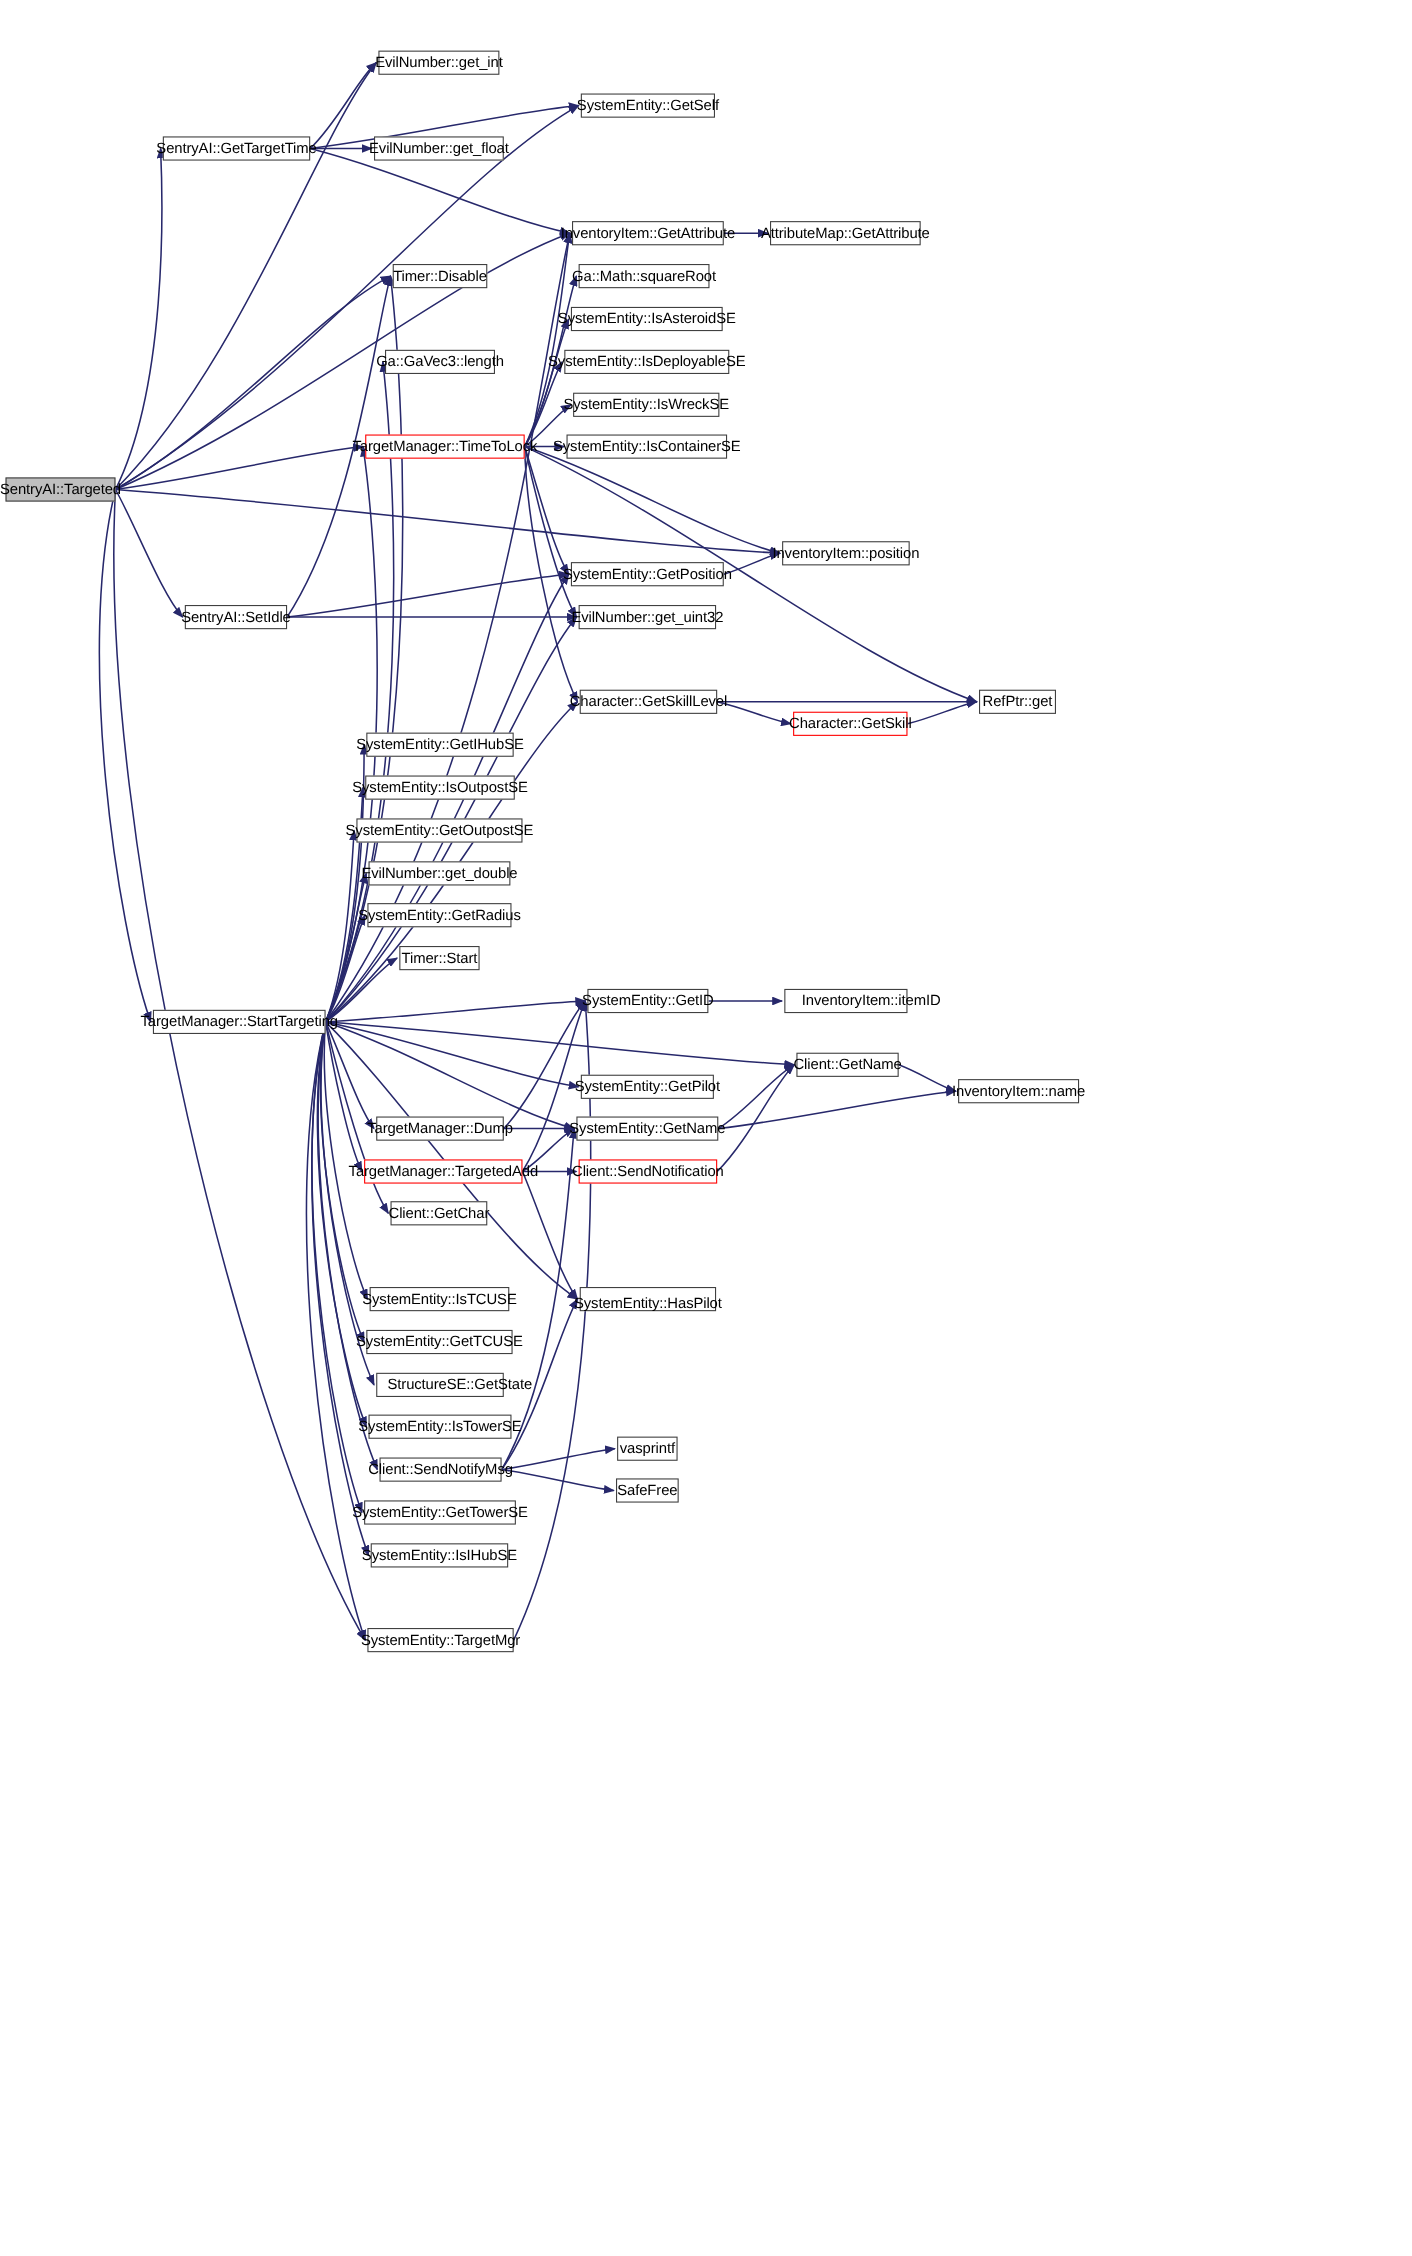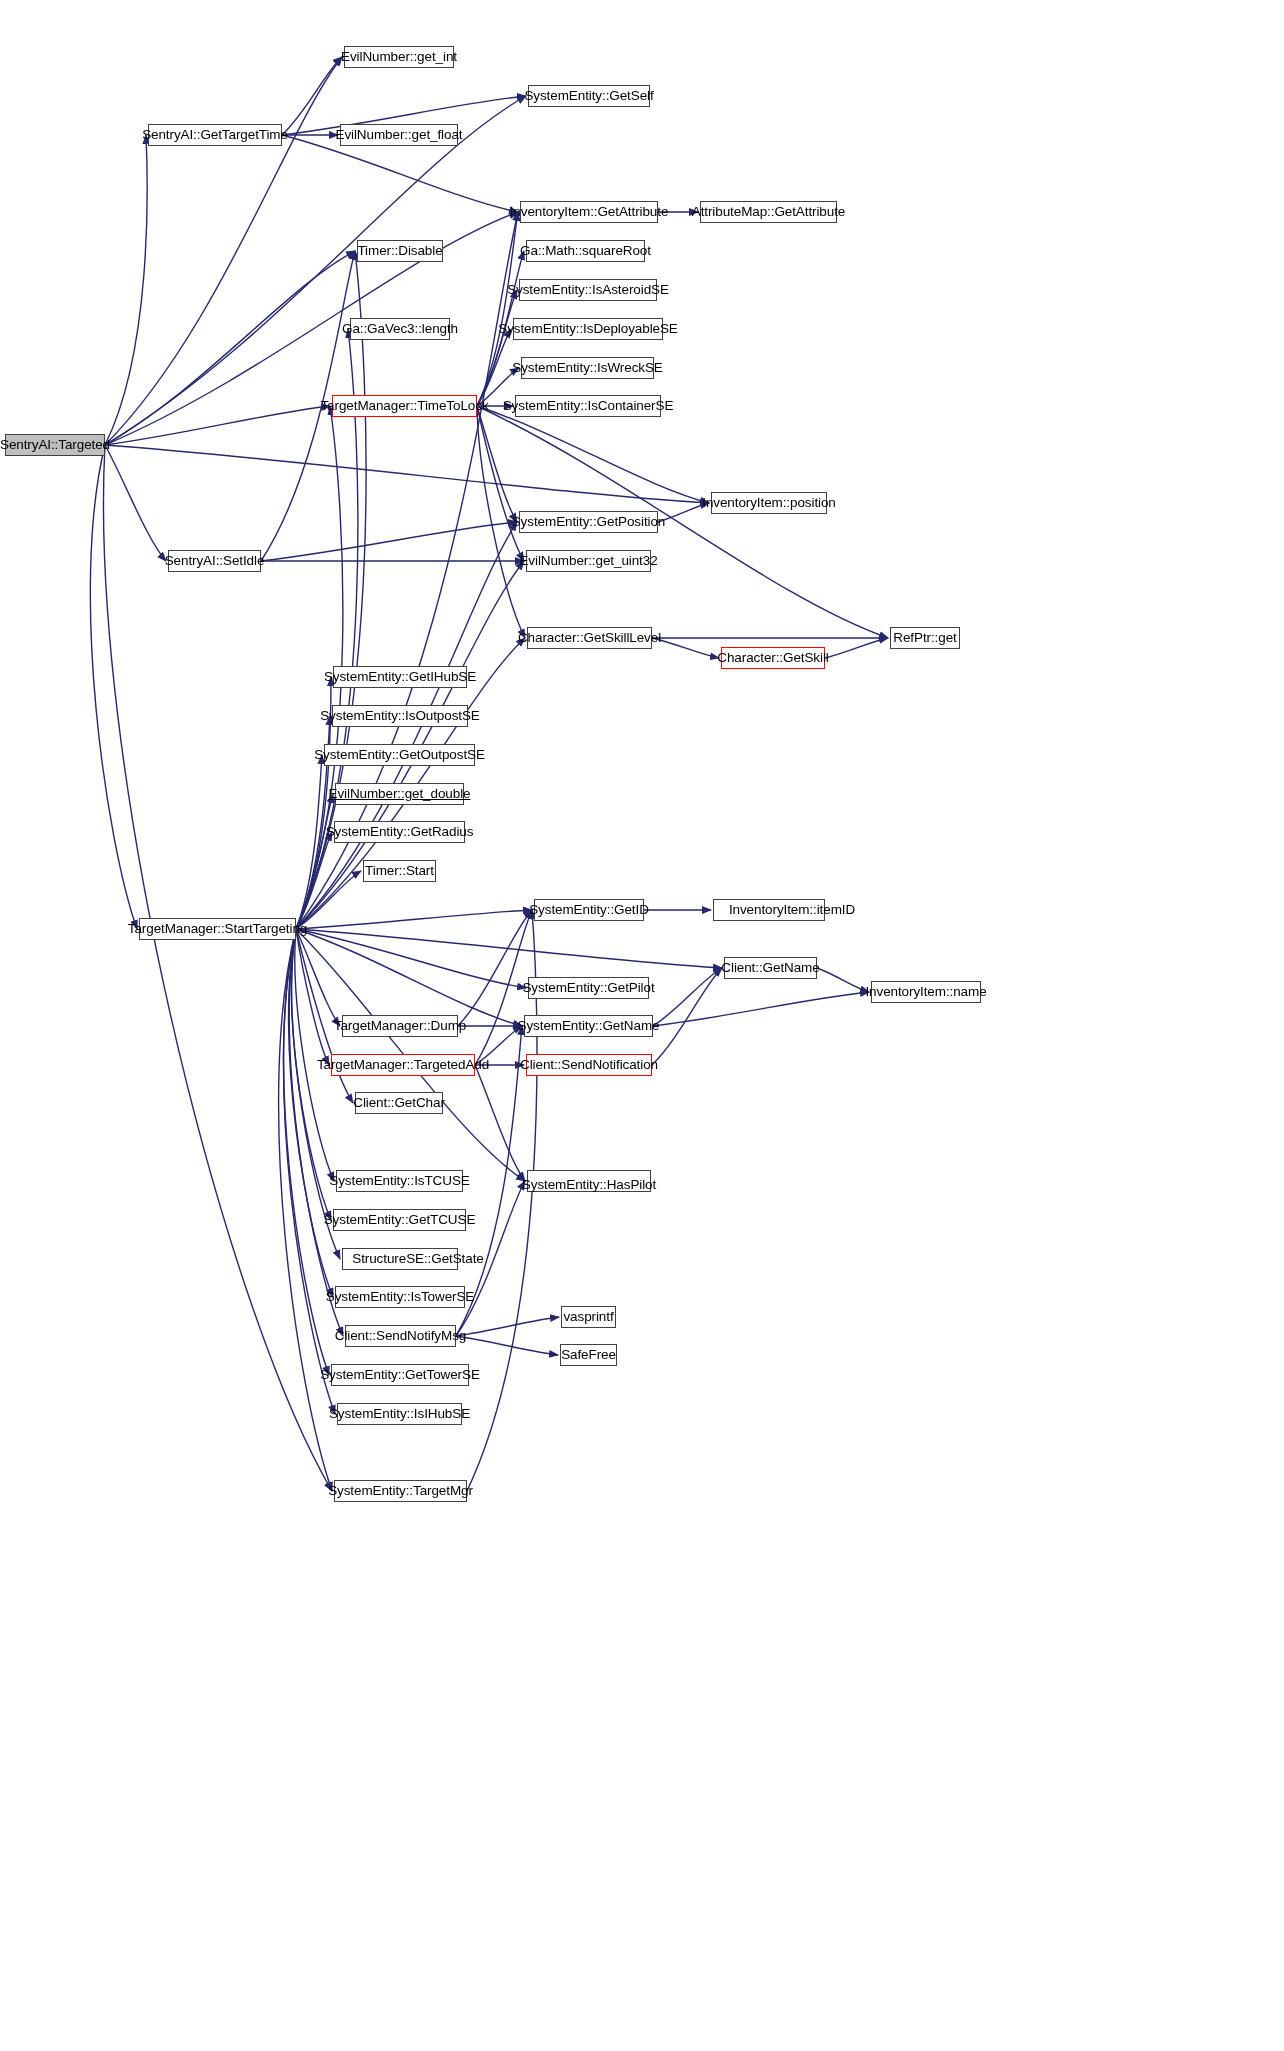--- a/index.html
+++ b/index.html
@@ -204,21 +204,21 @@
     </div>
     <div class="node" style="left: 333px; top: 666px; width: 134px; height: 22px;">
       <span>SystemEntity::GetIHubSE</span>
     </div>
     <div class="node" style="left: 332px; top: 705px; width: 136px; height: 22px;">
       <span>SystemEntity::IsOutpostSE</span>
     </div>
     <div class="node" style="left: 324px; top: 744px; width: 151px; height: 22px;">
       <span>SystemEntity::GetOutpostSE</span>
     </div>
-    <div class="node" style="left: 335px; top: 783px; width: 129px; height: 22px; text-decoration: underline;">
+    <div class="node" style="left: 335px; top: 783px; width: 129px; height: 22px;">
       <span>EvilNumber::get_double</span>
     </div>
     <div class="node" style="left: 334px; top: 821px; width: 131px; height: 22px;">
       <span>SystemEntity::GetRadius</span>
     </div>
     <div class="node" style="left: 363px; top: 860px; width: 73px; height: 22px;">
       <span>Timer::Start</span>
     </div>
     <div class="node" style="left: 534px; top: 899px; width: 110px; height: 22px;">
       <span>SystemEntity::GetID</span>

